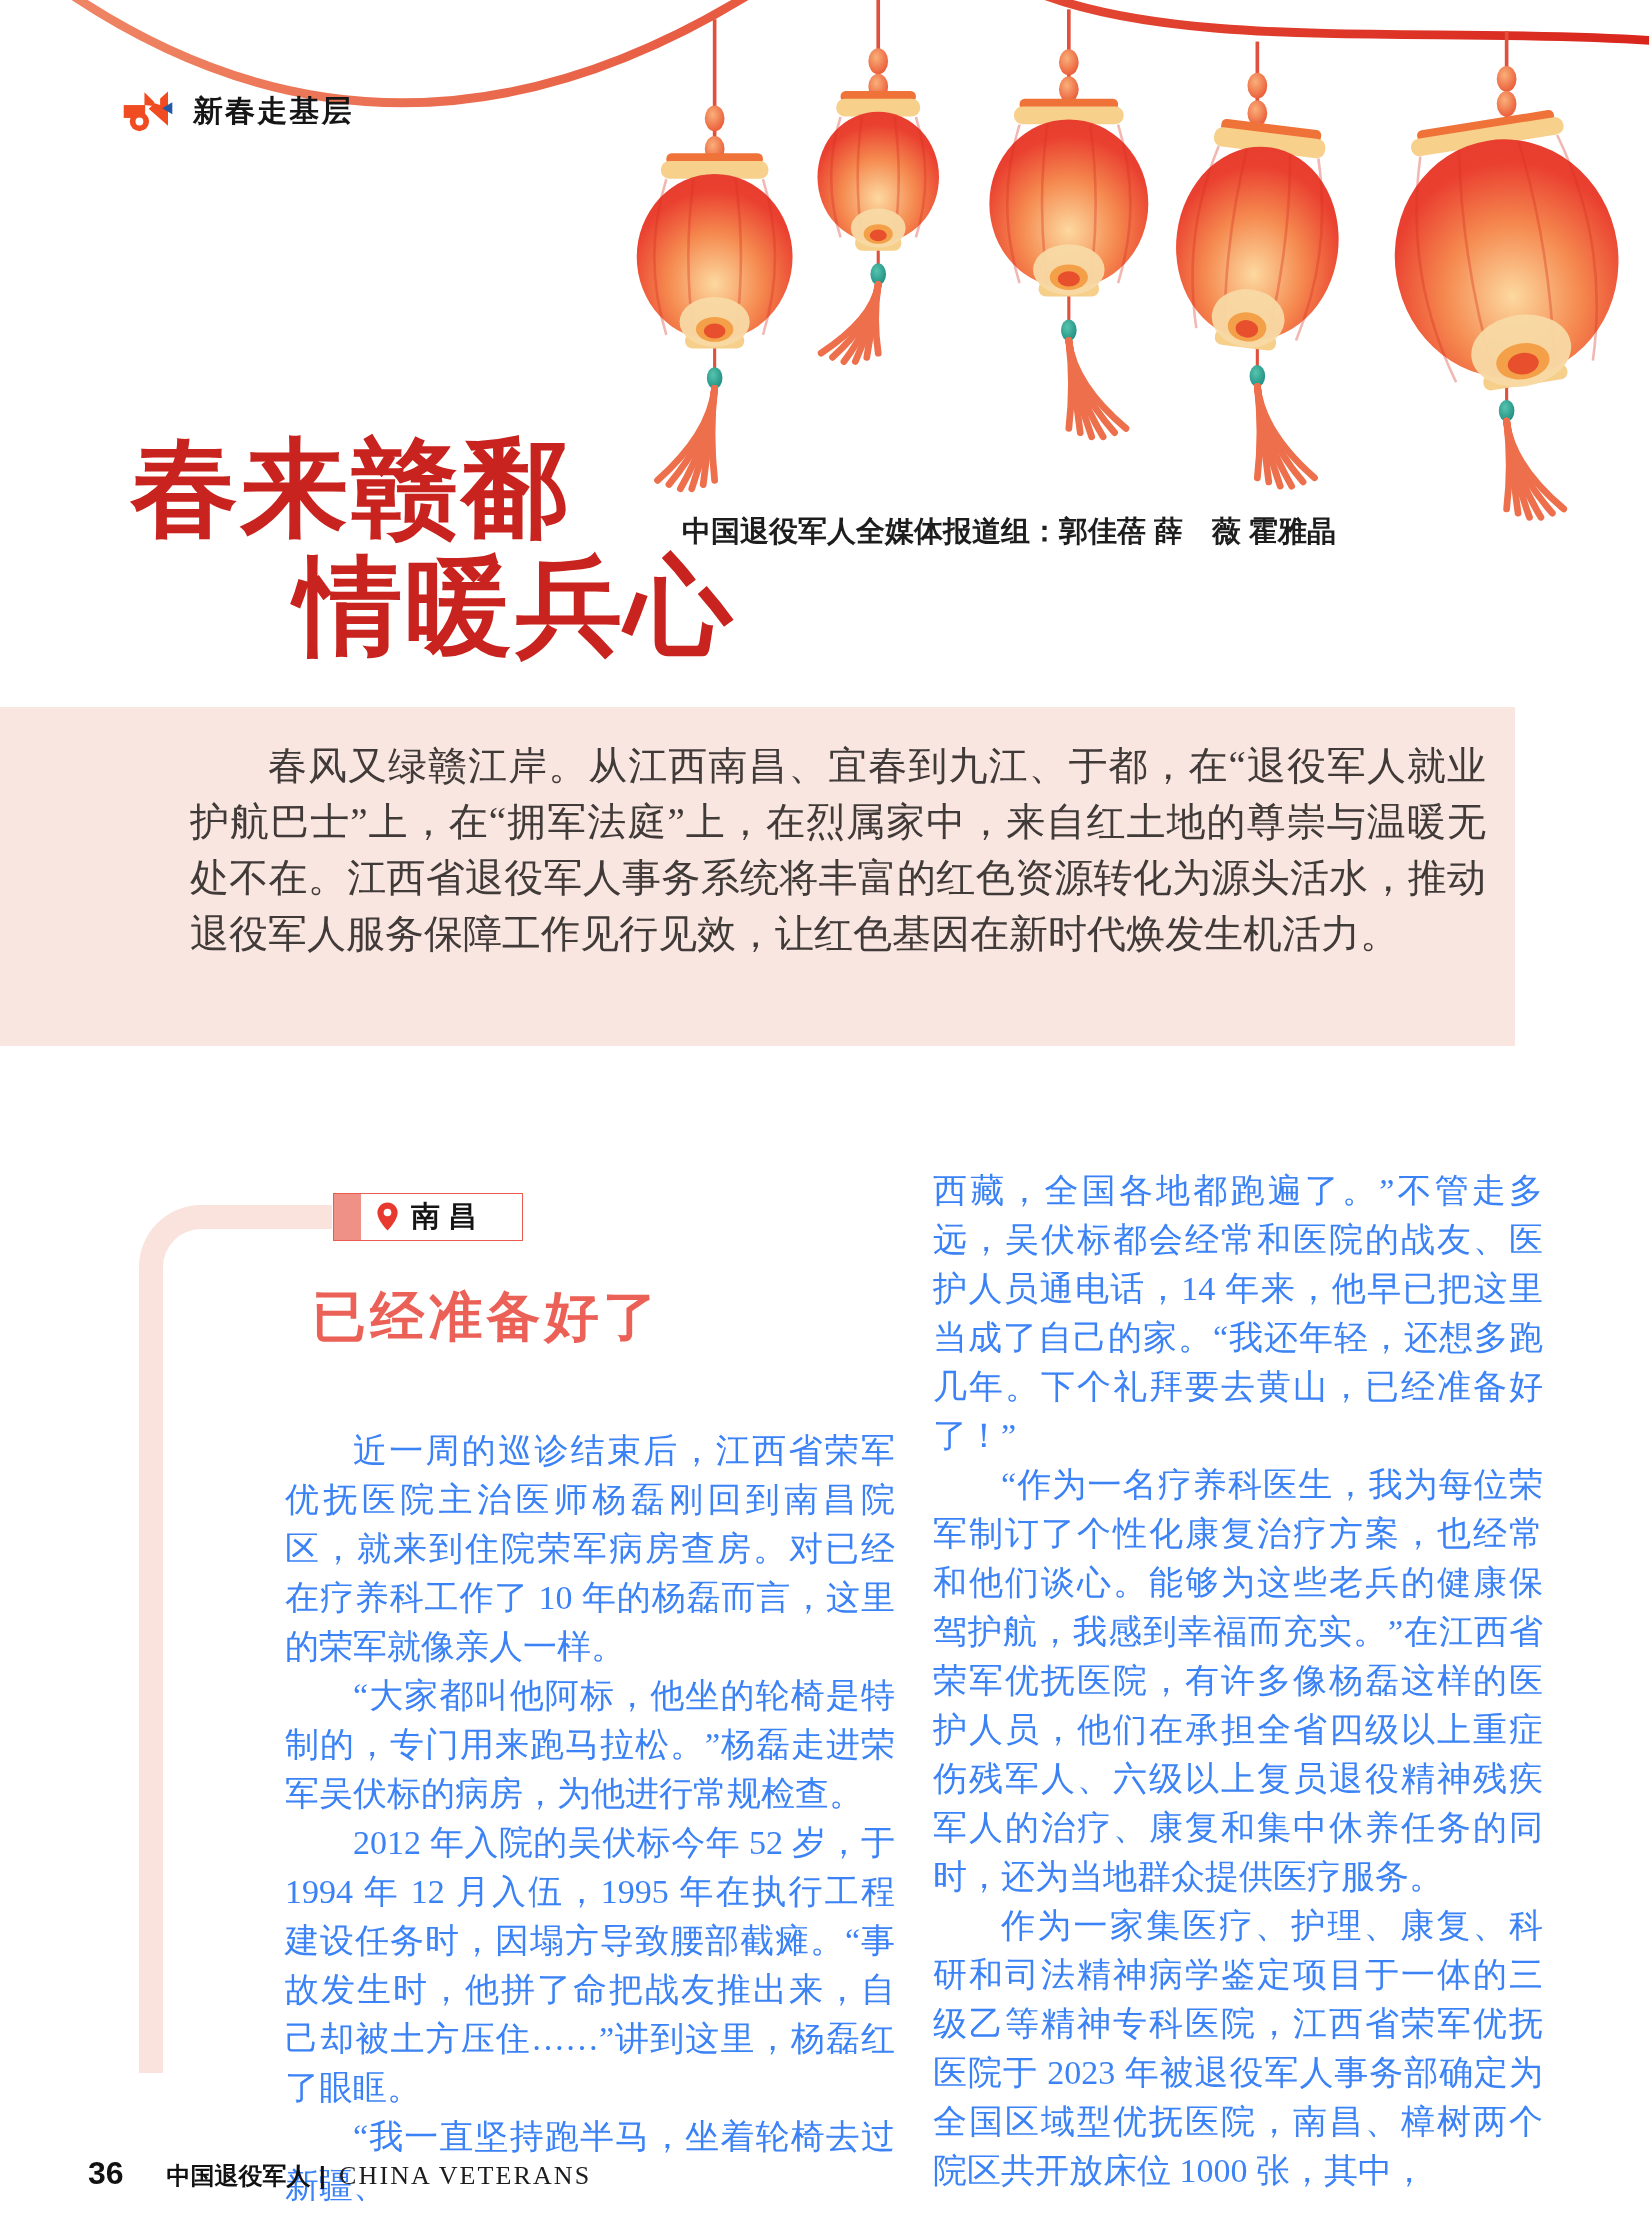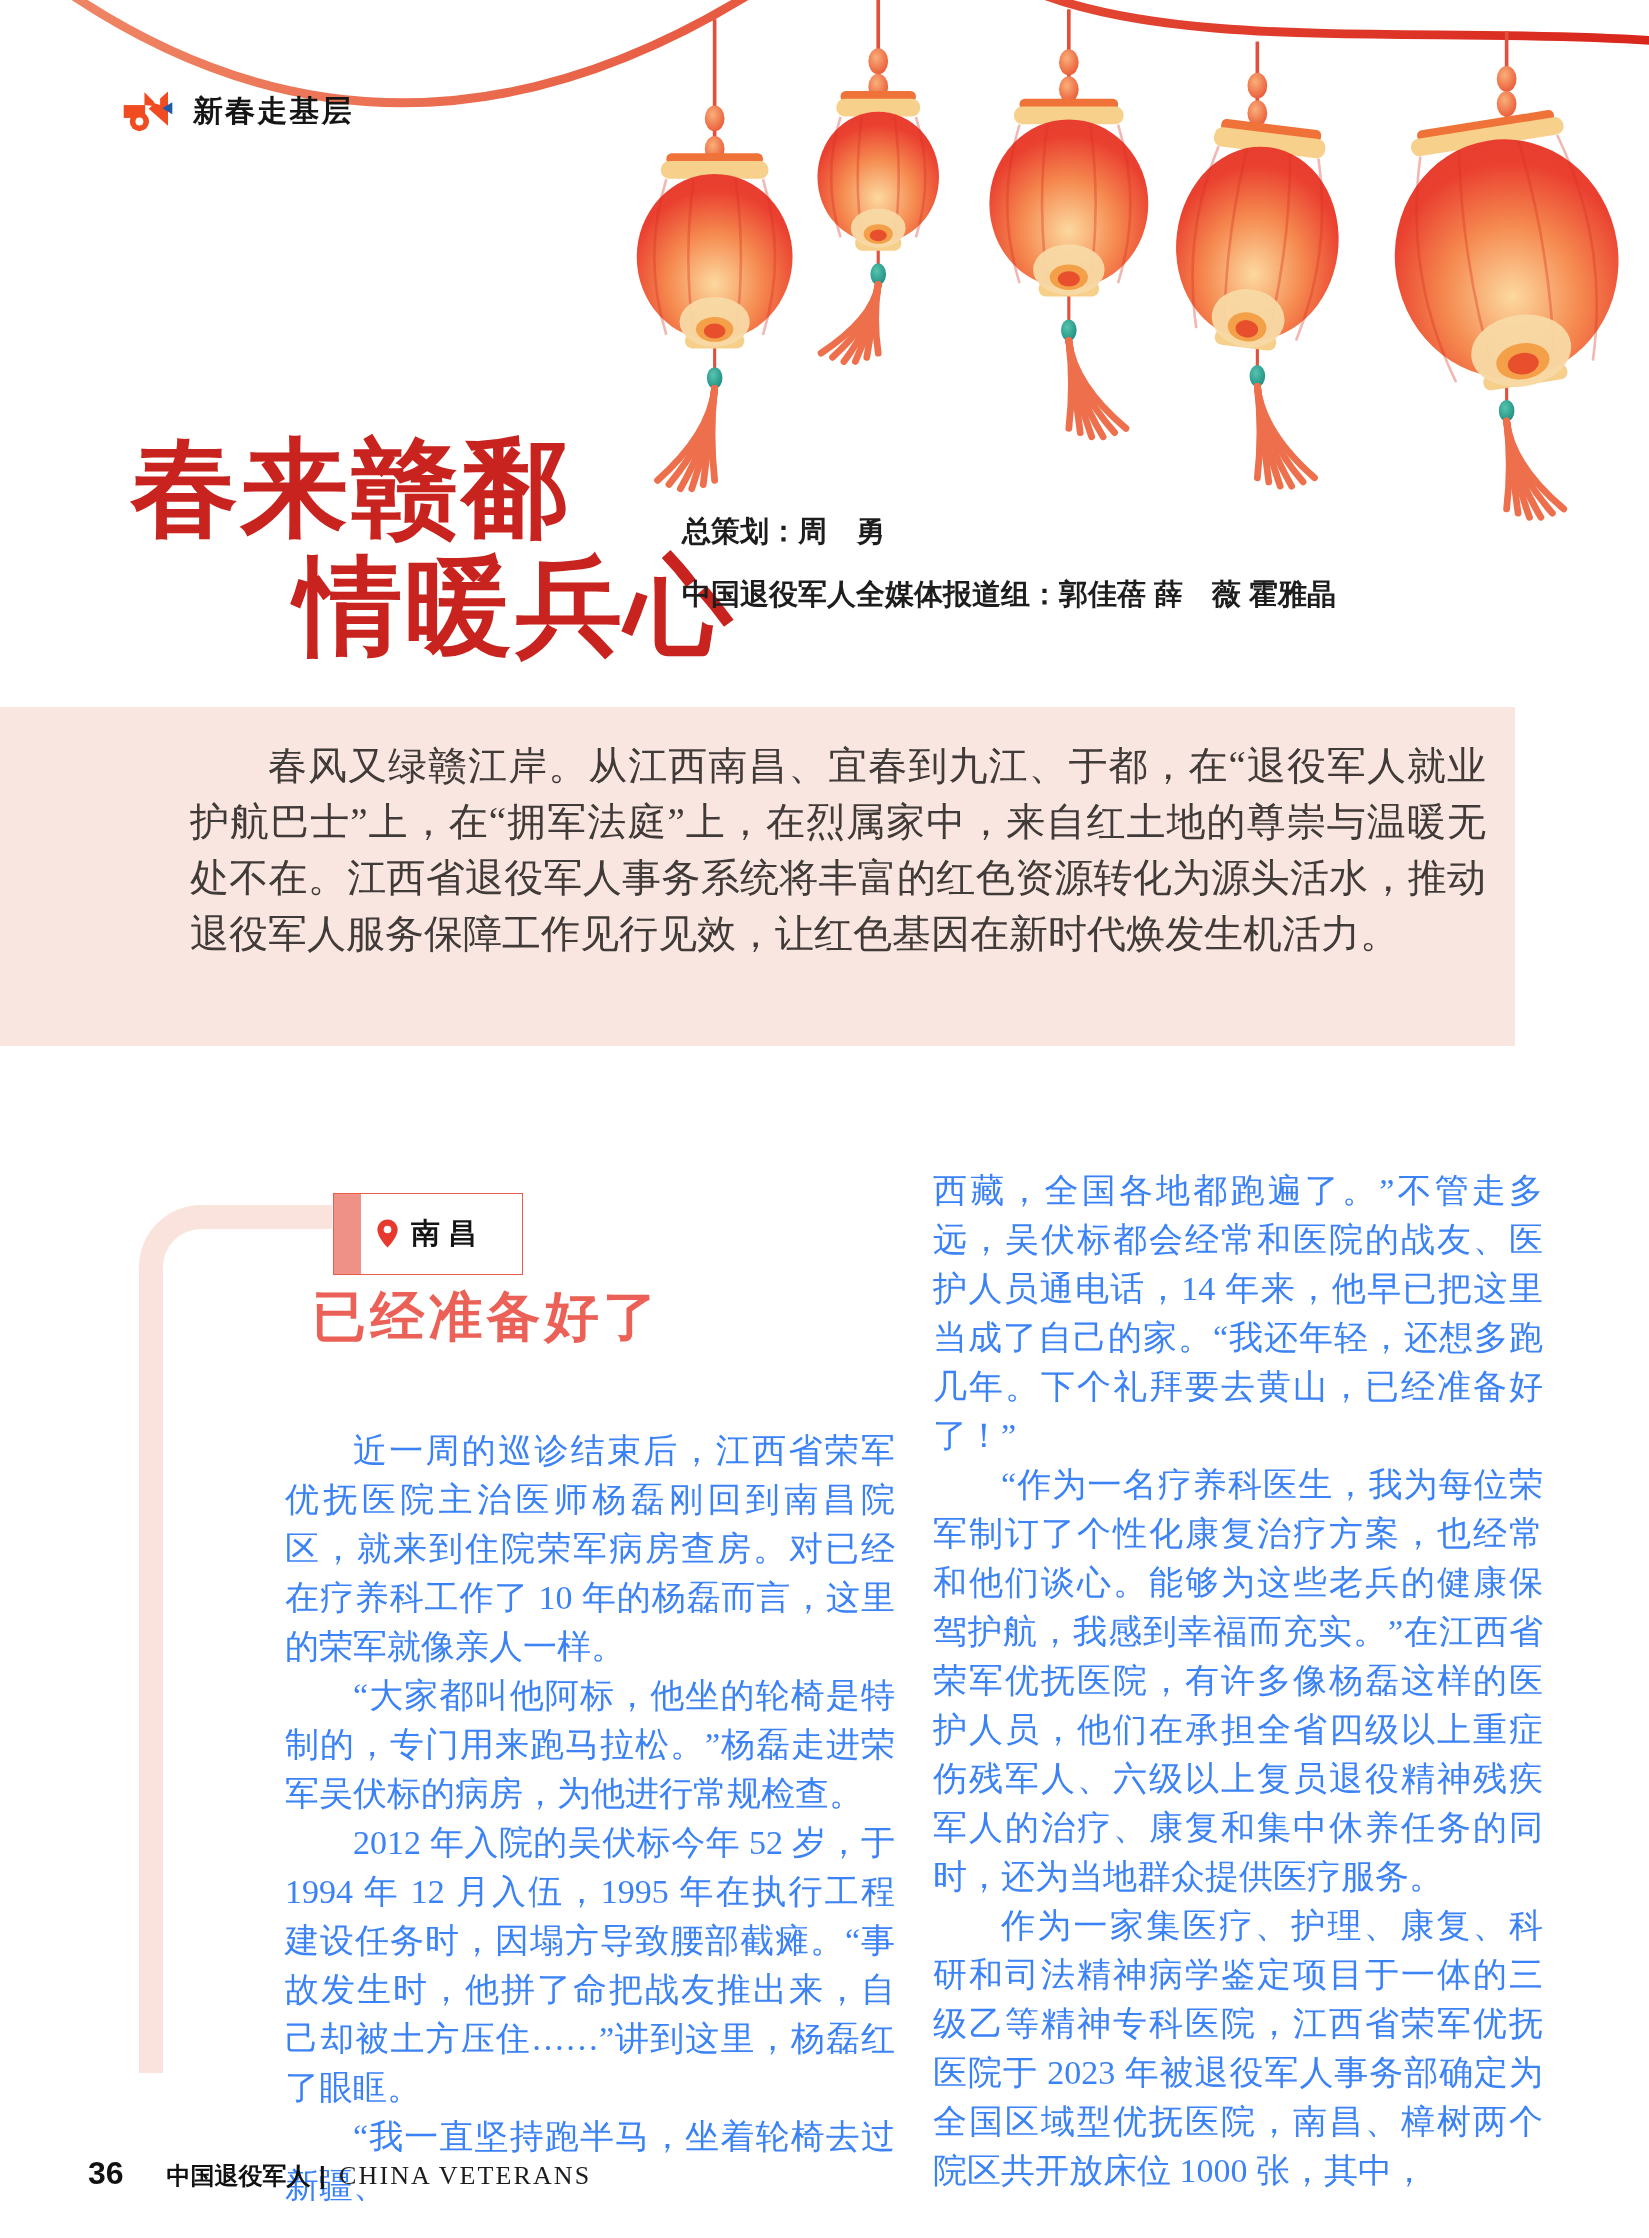--- a/index.html
+++ b/index.html
@@ -23,21 +23,21 @@
   
   .intro-box{position:absolute;left:0;top:707px;width:1515px;height:339px;background:#fae6e0;}
   .intro-box p{position:absolute;left:190px;top:31px;width:1296px;margin:0;
         font-size:39px;line-height:56px;color:#403a38;text-align:justify;text-indent:2em;
         font-family:"Liberation Serif","DejaVu Serif",serif;}
   
   .bracket{position:absolute;left:139px;top:1205px;width:193px;height:868px;
         border-left:24px solid #fbe3dd;border-top:24px solid #fbe3dd;
         border-top-left-radius:62px;box-sizing:border-box;}
   
-  .badge{position:absolute;left:333px;top:1193px;width:190px;height:82px;background:#ffffff;
+  .badge{position:absolute;left:333px;top:1193px;width:190px;height:48px;background:#ffffff;
         border:1.6px solid #ea5c50;box-sizing:border-box;display:flex;align-items:center;}
   .badge-strip{width:27px;align-self:stretch;background:#ef9186;flex:0 0 auto;}
   .badge .pin{margin-left:12.5px;flex:0 0 auto;}
   .badge-label{font-family:"Liberation Sans","DejaVu Sans",sans-serif;font-weight:bold;
         font-size:29px;color:#141414;margin-left:10.4px;white-space:nowrap;}
   
   .section-title{position:absolute;left:312px;top:1287px;margin:0;
         font-family:"Liberation Sans","DejaVu Sans",sans-serif;font-weight:bold;
         font-size:54px;letter-spacing:4.2px;color:#ec6157;line-height:1.1;}
   
@@ -232,21 +232,20 @@
       <polygon points="104,42 104,22 86,36" fill="#ffffff"></polygon>
       <polygon points="138,34 138,68 110,51" fill="#2059a8"></polygon>
     </svg>
     <span class="masthead-label">新春走基层</span>
   </div>
 
   <h1 class="title-line title-1">春来赣鄱</h1>
   <h1 class="title-line title-2">情暖兵心</h1>
 
   <div class="credits">
-    <div class="c1">总策划：周　勇</div>
     <div class="c2">中国退役军人全媒体报道组：郭佳蓓 薛　薇 霍雅晶</div>
   </div>
 
   <div class="intro-box">
     <p>春风又绿赣江岸。从江西南昌、宜春到九江、于都，在“退役军人就业护航巴士”上，在“拥军法庭”上，在烈属家中，来自红土地的尊崇与温暖无处不在。江西省退役军人事务系统将丰富的红色资源转化为源头活水，推动退役军人服务保障工作见行见效，让红色基因在新时代焕发生机活力。</p>
   </div>
 
   <div class="bracket"></div>
 
   <div class="badge">

